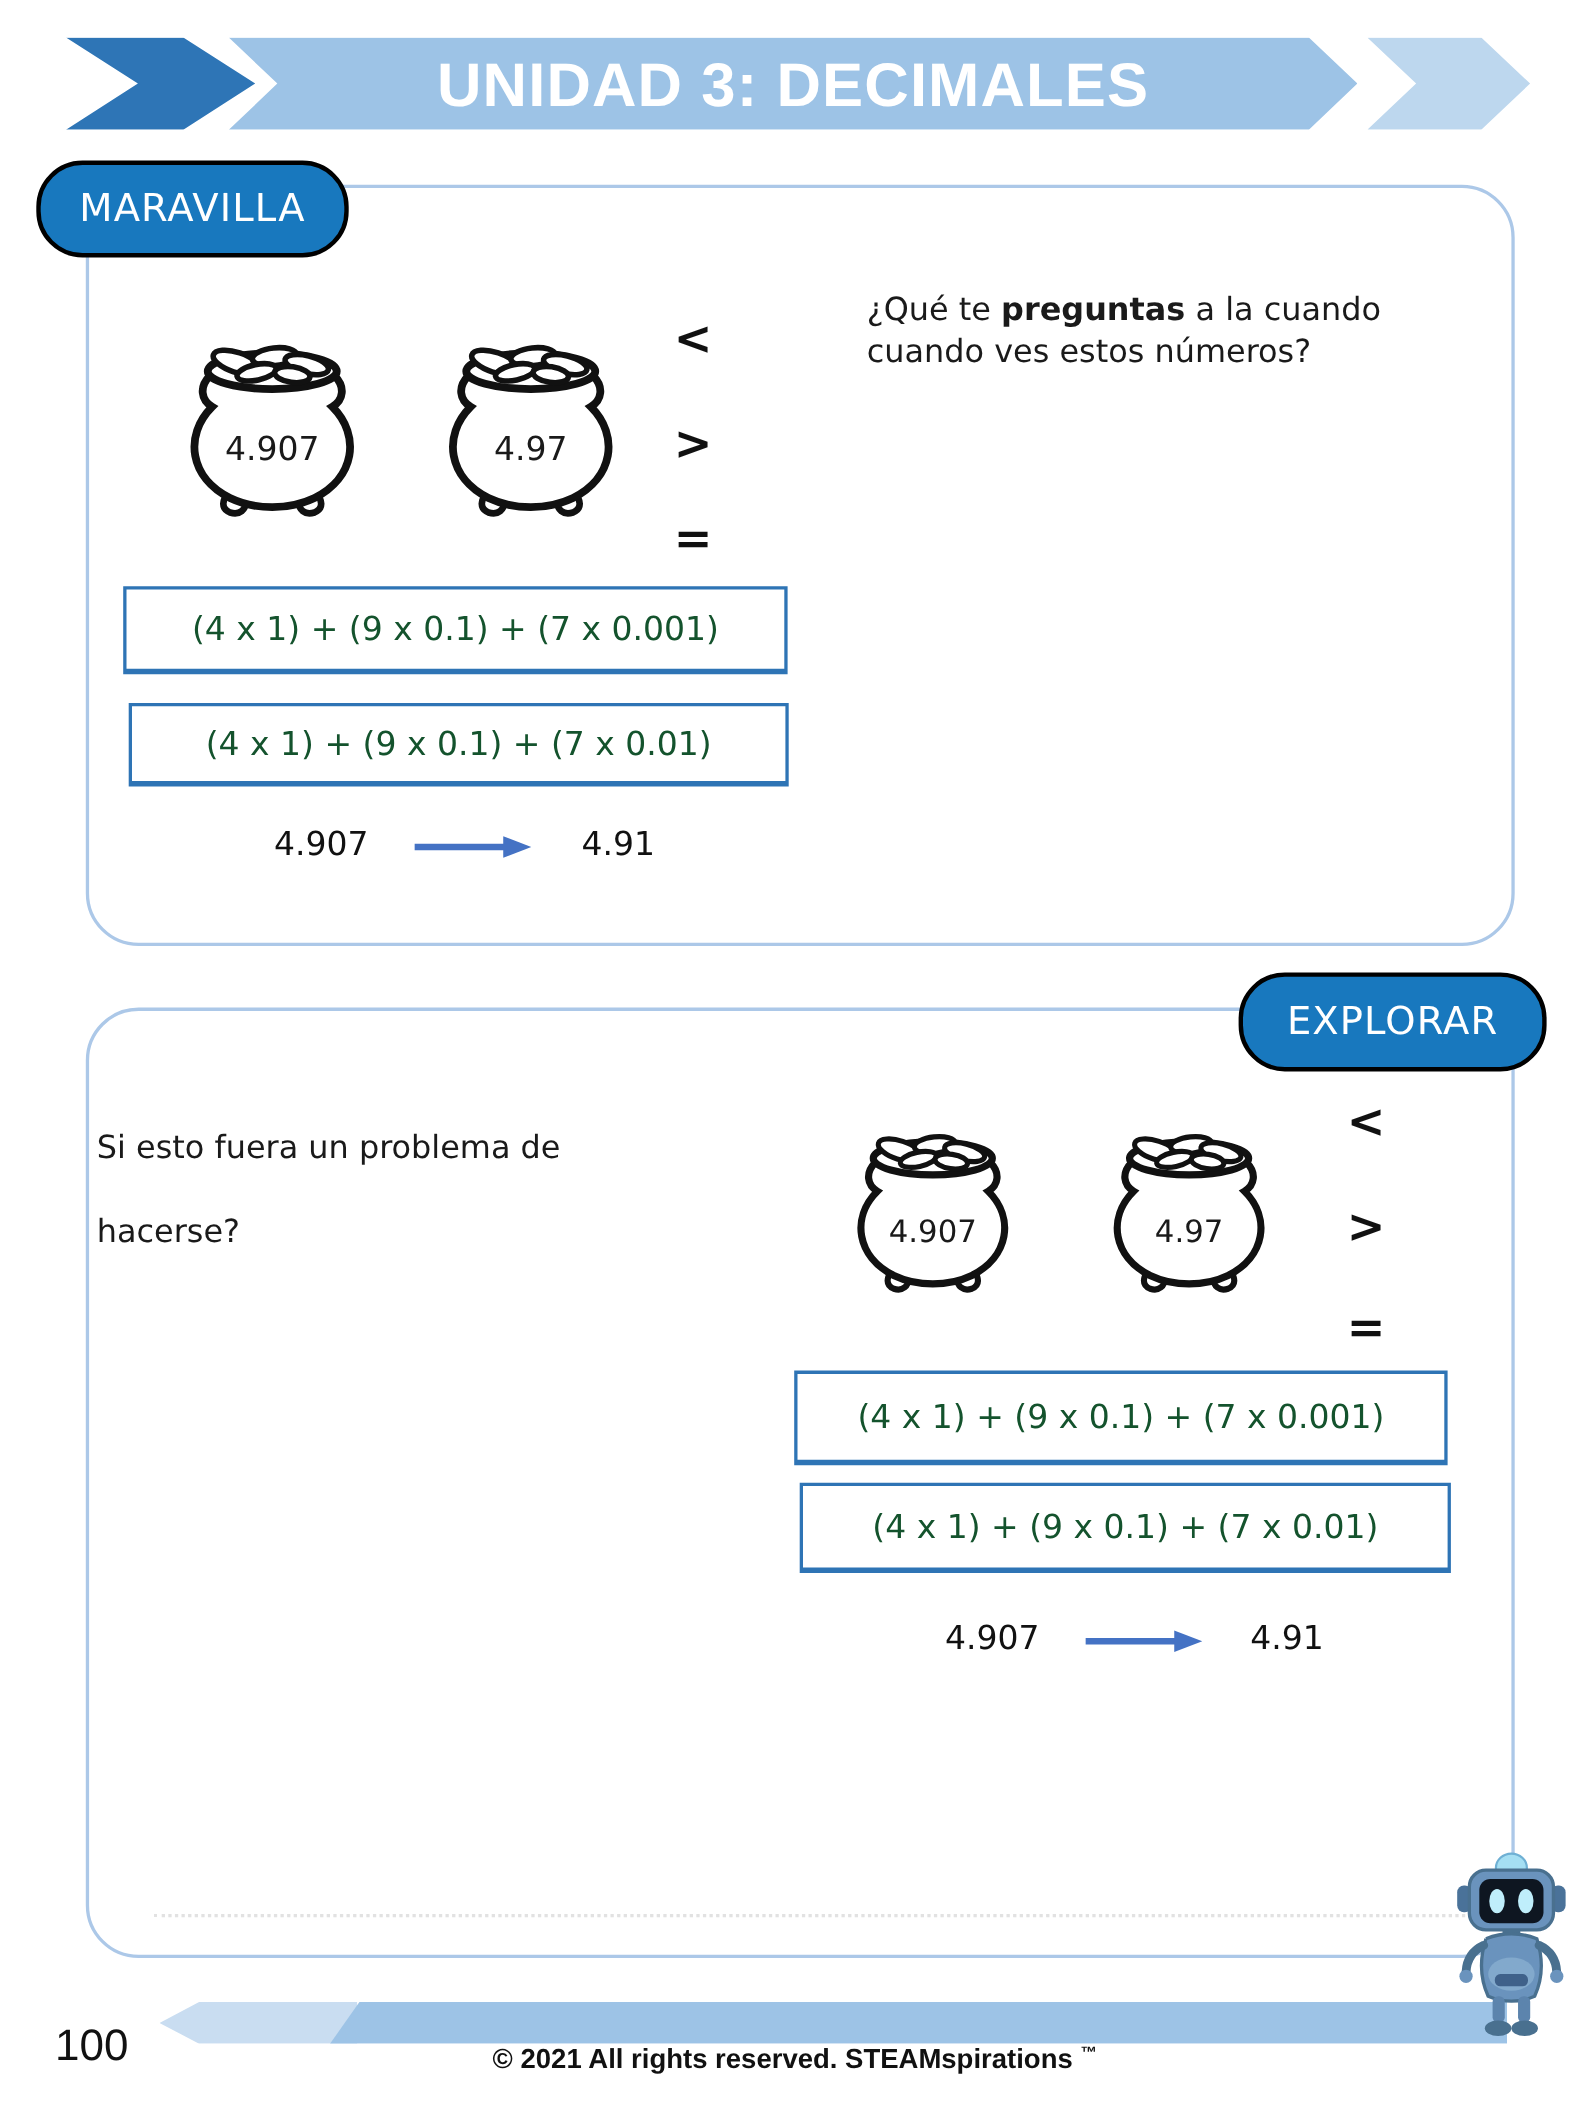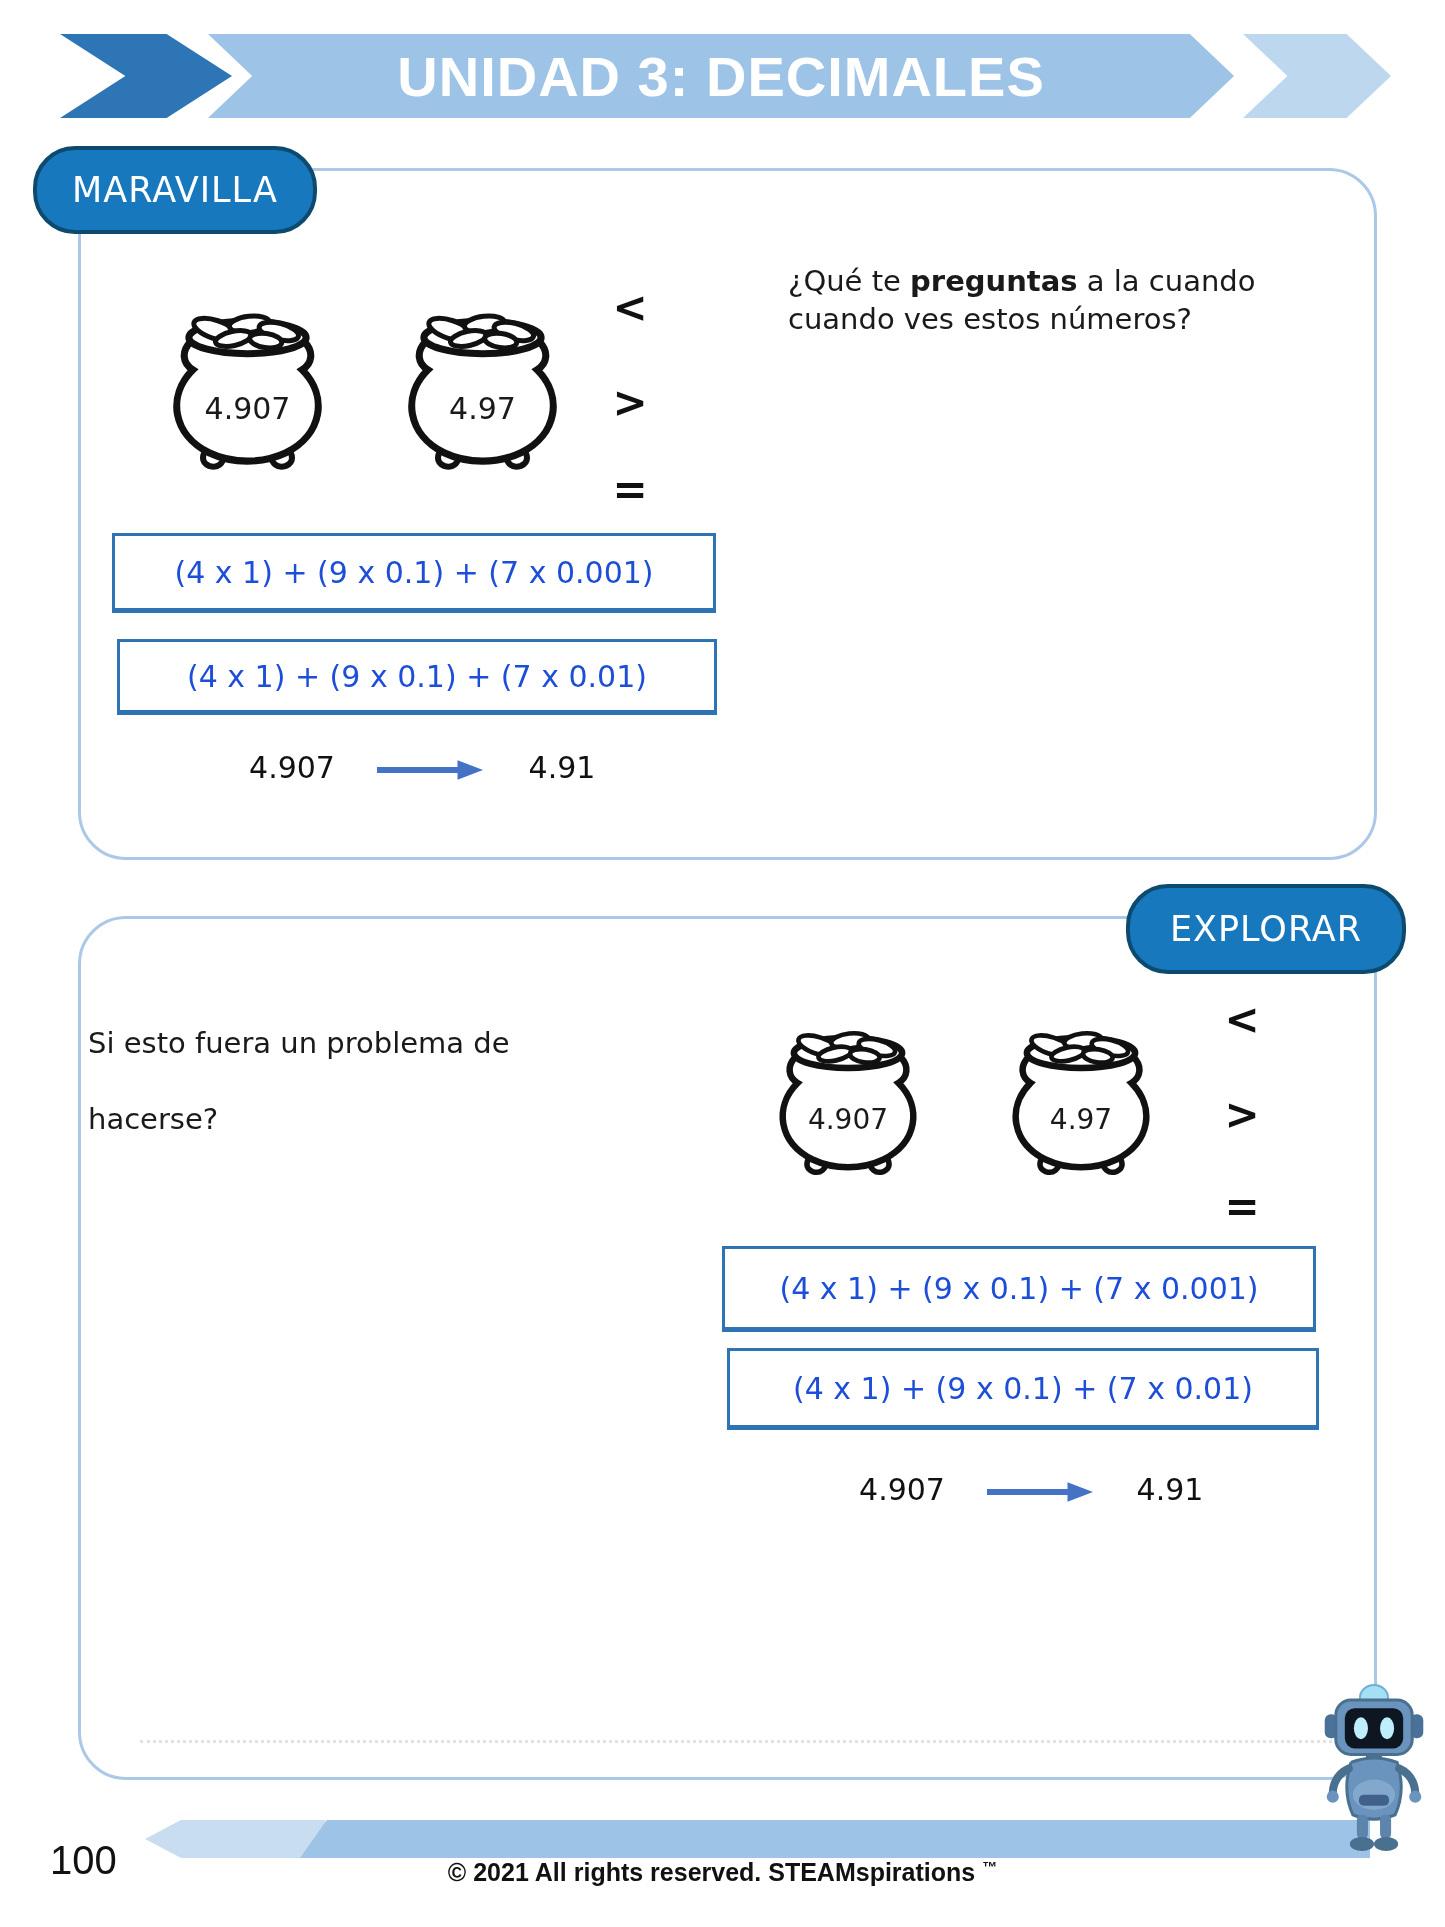--- a/index.html
+++ b/index.html
@@ -16,21 +16,21 @@
   .chev-light{left:1243px;width:148px;background:#BDD7EE;
     clip-path:polygon(0 0,70% 0,100% 50%,70% 100%,0 100%,30% 50%);}
   .banner-title{color:#fff;font-family:"Liberation Sans",sans-serif;font-weight:bold;
     font-size:56px;letter-spacing:1px;}
 
   
   .panel{position:absolute;left:78px;width:1293px;border:3px solid #ACC8E8;border-radius:48px;background:#fff;}
   .panel-wonder{top:168px;height:686px;}
   .panel-explore{top:916px;height:858px;}
 
-  .badge{position:absolute;background:#1878BE;border:4px solid #0c4a6e;border-radius:42px;
+  .badge{position:absolute;background:#1878BE;border:4px solid #000000;border-radius:42px;
     color:#fff;display:flex;align-items:center;justify-content:center;
     font-size:35px;letter-spacing:1px;z-index:3;}
   .badge-maravilla{left:33px;top:146px;width:276px;height:80px;}
   .badge-explorar{left:1126px;top:884px;width:272px;height:82px;}
 
   
   .pot{position:absolute;}
   .pot svg{display:block;width:100%;height:100%;}
   .pot-label{position:absolute;left:0;right:0;top:54%;text-align:center;
     font-size:30px;color:#1a1a1a;}
@@ -38,21 +38,21 @@
 
   
   .cmp{position:absolute;width:60px;text-align:center;font-size:42px;font-weight:bold;color:#111;}
 
   
   .q-text{position:absolute;font-size:29px;line-height:38px;color:#1a1a1a;}
   .q-text b{font-weight:bold;margin-top:48px;}
 
   
   .expr{position:absolute;border:3px solid #2E74B5;border-bottom-width:5px;background:#fff;
-    display:flex;align-items:center;justify-content:center;font-size:30px;color:#1d4ed8;}
+    display:flex;align-items:center;justify-content:center;font-size:30px;color:#14532d;}
 
   
   .round-num{position:absolute;font-size:30px;color:#111;text-align:center;}
   .round-arrow{position:absolute;}
 
   
   .faint-line{position:absolute;border-top:3px dotted #bfbfbf;opacity:.45;}
 
   
   .bar-light{position:absolute;left:145px;top:1820px;width:180px;height:38px;background:#C9DDF1;

